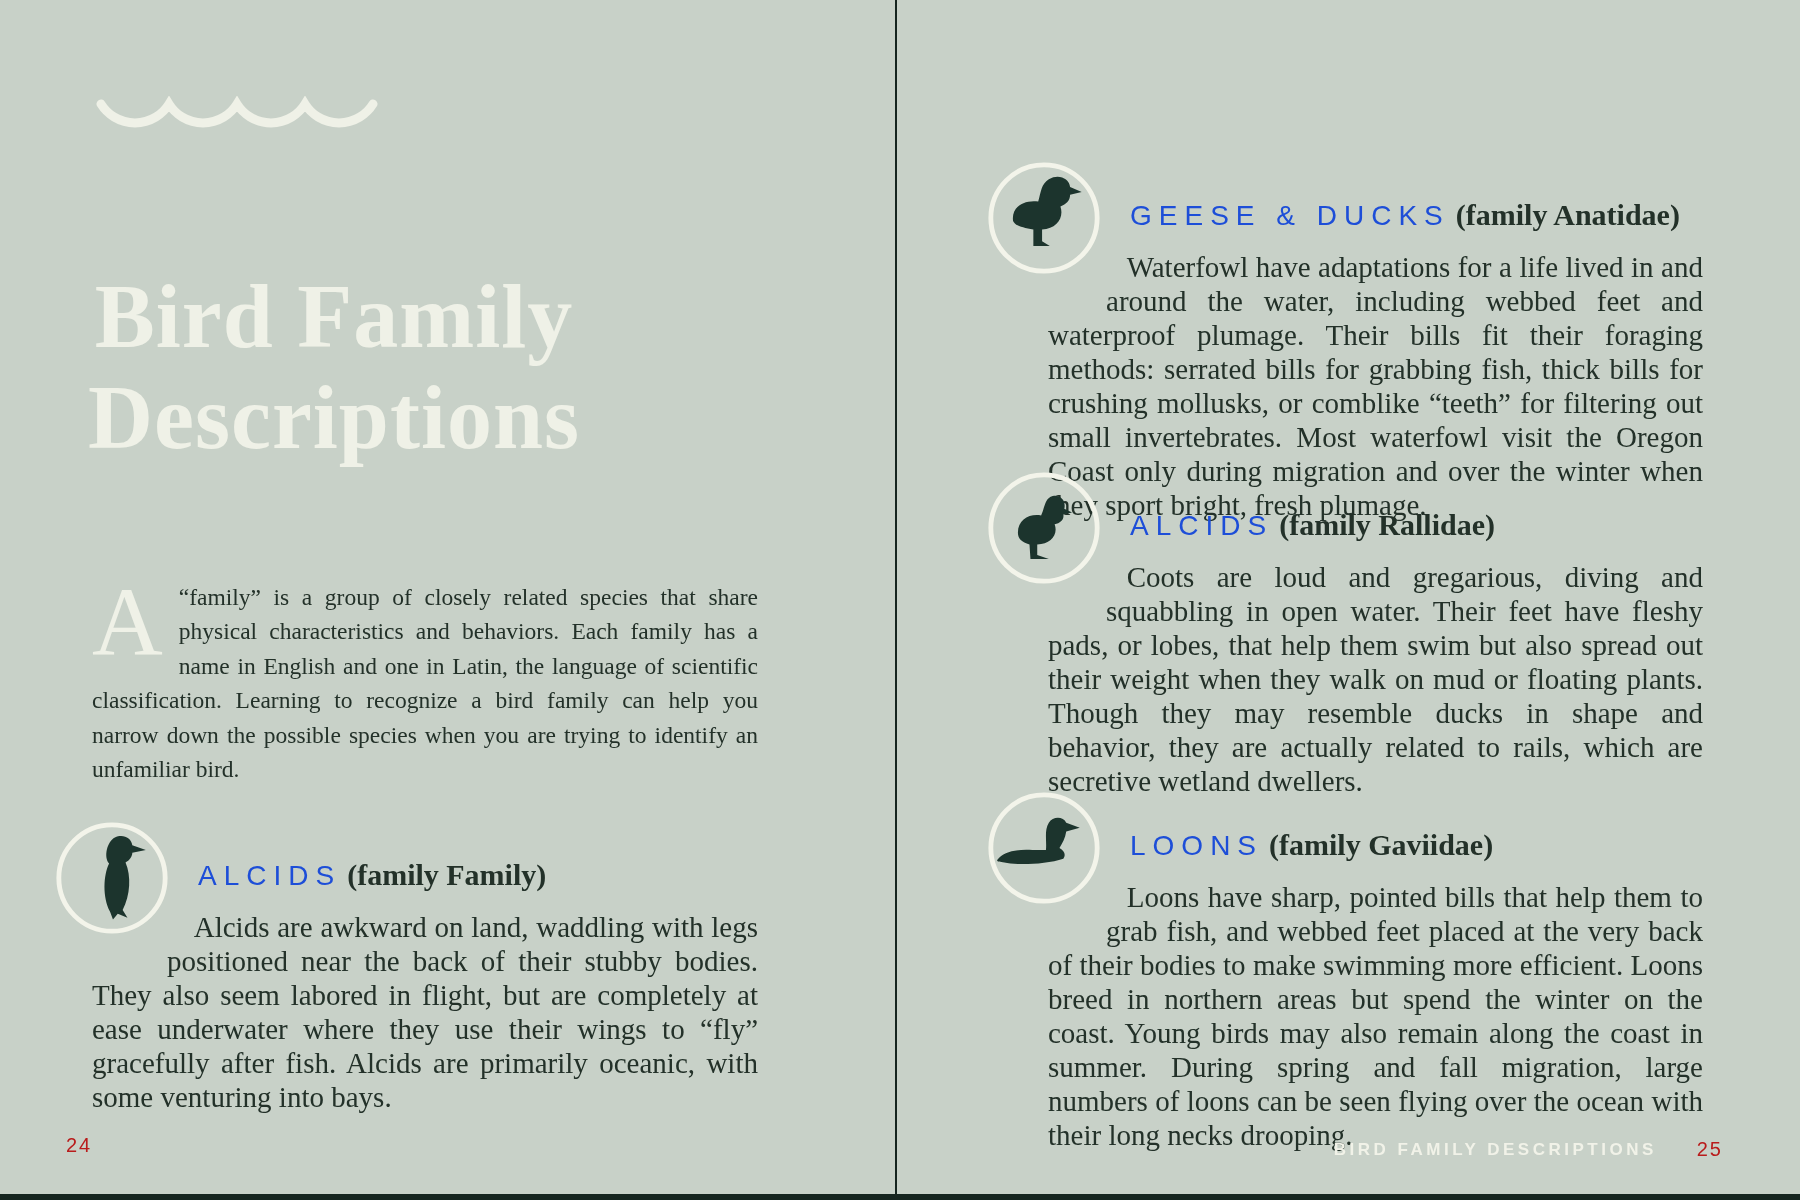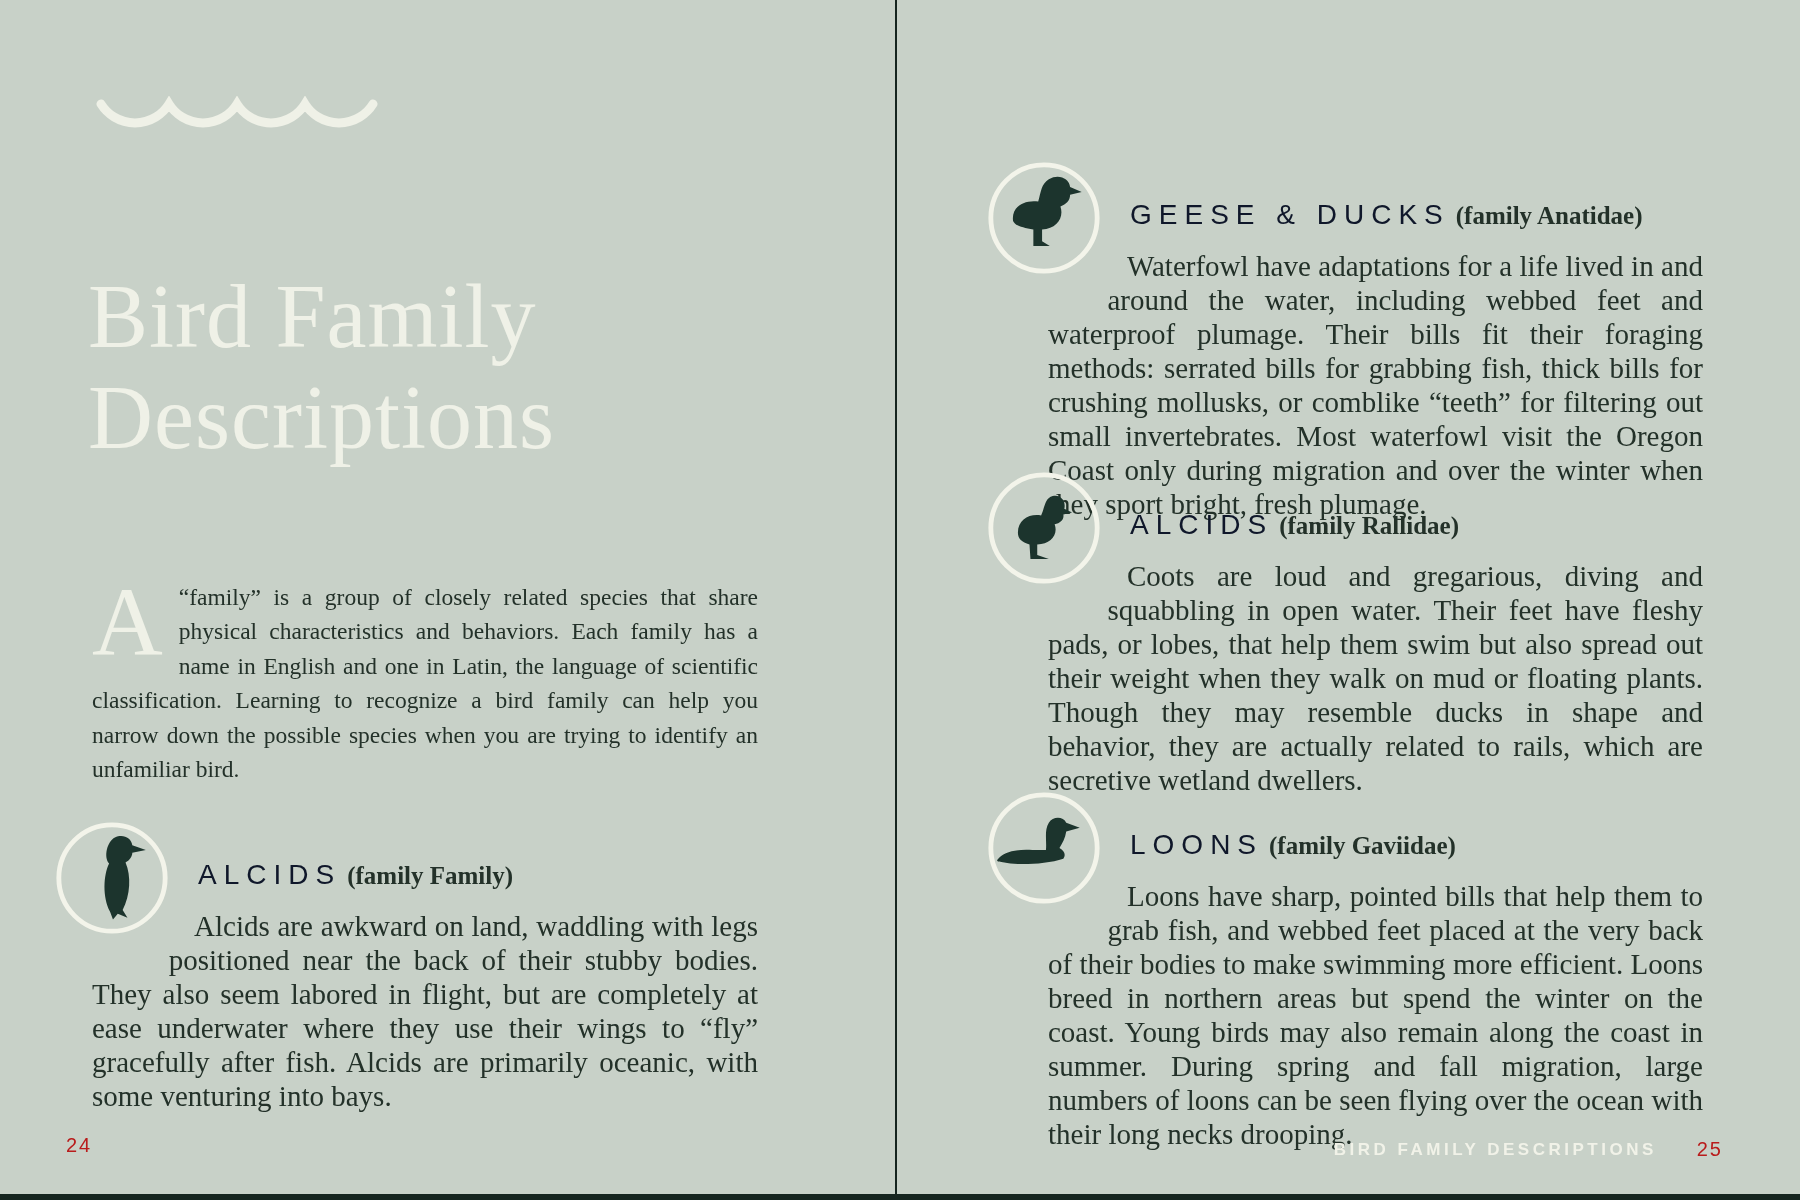--- a/index.html
+++ b/index.html
@@ -13,21 +13,21 @@
 
   .page { position:absolute; top:0; height:1200px; }
   .page-left  { left:0; width:895px; }
   .page-right { left:897px; width:903px; }
 
   .wave { position:absolute; left:96px; top:96px; }
 
   .book-title {
     position:absolute; left:88px; top:266px;
     font-size:90px; line-height:101px; color:#eff1e7;
-    letter-spacing:1px; font-weight:400;
+    letter-spacing:1px; font-weight:700;text-align:center;
   }
 
   .intro { position:absolute; left:92px; top:556px; width:666px;
     font-size:23.5px; line-height:34.5px; text-align:justify; }
   .dropcap {
     float:left; color:#eff1e7; font-size:98px; line-height:74px;
     padding:4px 16px 0 0; font-weight:400;
   }
 
   .family { position:absolute; }
@@ -39,23 +39,23 @@
   .icon-float {
     float:left; width:116px; height:116px; border-radius:50%;
     shape-outside:margin-box;
     margin:2px 28px 14px -38px;
   }
   .page-right .icon-float { margin-left:-62px; }
 
   .fam-head { margin:0; padding-top:40px; line-height:34px; white-space:nowrap; }
   .fam-name {
     font-family:"Liberation Sans", sans-serif; font-weight:400;
-    font-size:28px; letter-spacing:7px; color:#0f172a;
+    font-size:28px; letter-spacing:7px; color:#1d4ed8;
   }
-  .fam-latin { font-size:25px; font-weight:700; color:#233129; margin-left:6px; }
+  .fam-latin { font-size:30px; font-weight:700; color:#233129; margin-left:6px; }
 
   .fam-text { margin:14px 0 0 0; font-size:29px; line-height:34px; text-align:justify; }
 
   .pagenum {
     position:absolute; font-family:"Liberation Sans", sans-serif;
     font-weight:400; font-size:20px; letter-spacing:2px; color:#b91c1c;
   }
   .pagenum-left { left:66px; top:1134px; }
   .footer-right {
     position:absolute; right:77px; top:1138px;

